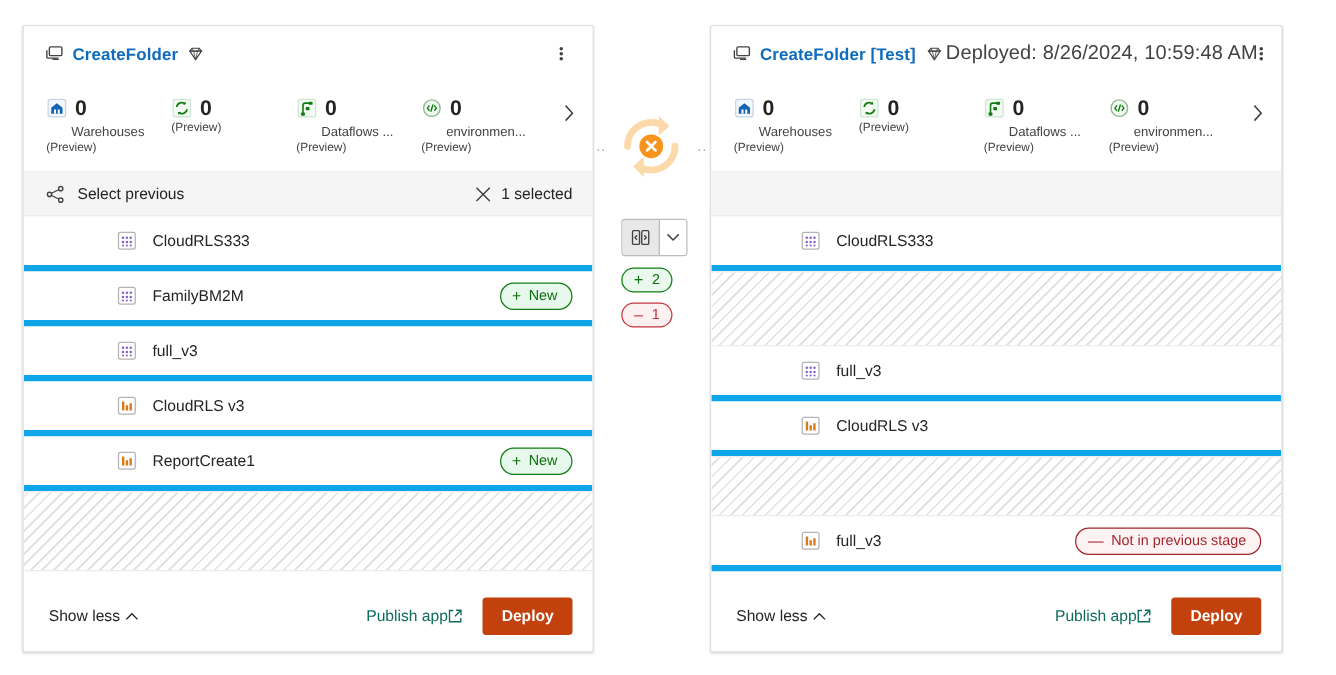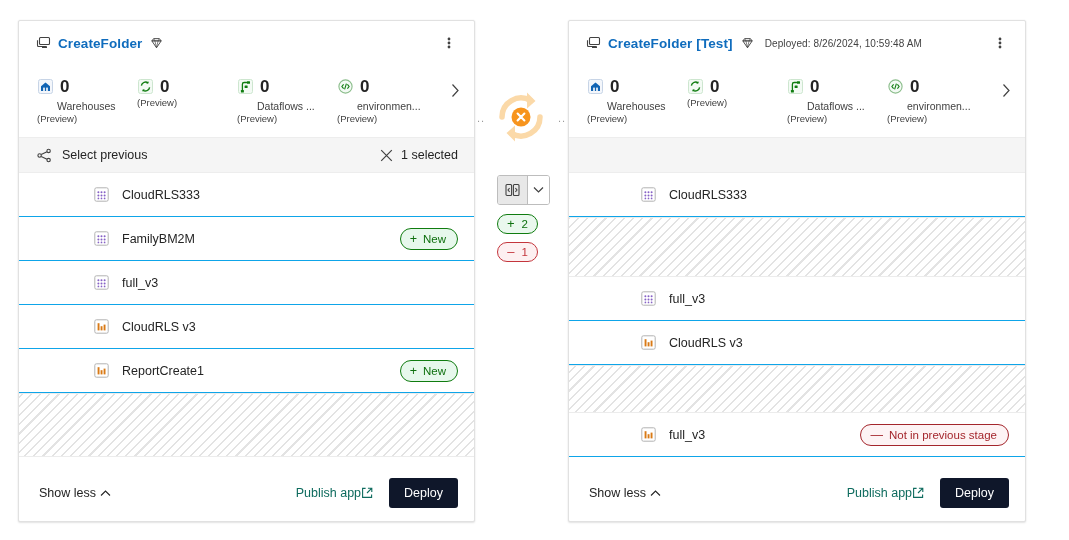--- a/index.html
+++ b/index.html
@@ -31,21 +31,21 @@
     height:44px;display:flex;align-items:center;
     padding:0 14px 0 16px;flex:0 0 auto;
   }
   .ws-icon{width:16px;height:16px;margin-right:7px;flex:0 0 auto;display:block;}
   .card-title{
     font-size:13.5px;font-weight:600;color:#0f6cbd;letter-spacing:.1px;
     white-space:nowrap;
   }
   .diamond-icon{width:15px;height:15px;margin-left:7px;flex:0 0 auto;display:block;}
   .deploy-stamp{
-    font-size:10px;color:#424242;margin-left:10px;white-space:nowrap;
+    font-size:16px;color:#424242;margin-left:2px;white-space:nowrap;
     letter-spacing:.1px;
   }
   .more-btn{
     margin-left:auto;width:22px;height:24px;display:flex;align-items:center;
     justify-content:center;cursor:pointer;color:#424242;
   }
   .more-btn svg{display:block;}
 
   
   .stats{
@@ -80,21 +80,21 @@
   .share-ico{width:15px;height:15px;margin-right:10px;display:block;}
   .subbar-right{margin-left:auto;display:flex;align-items:center;gap:8px;cursor:pointer;}
   .x-ico{width:13px;height:13px;display:block;color:#424242;}
   .sel-count{font-size:12.5px;color:#242424;}
 
   
   .list{flex:1 1 auto;overflow:hidden;}
   .row{
     height:44px;display:flex;align-items:center;
     padding:0 16px 0 16px;
-    border-bottom:1px solid #0ea5e9;
+    border-bottom:5px solid #0ea5e9;
     box-sizing:border-box;
   }
   .row-ico{width:17px;height:17px;margin-right:12px;margin-left:58px;display:block;flex:0 0 auto;}
   .card-right .row-ico{margin-left:55px;}
   .row-name{font-size:12.5px;color:#242424;white-space:nowrap;}
   .row-badge{margin-left:auto;}
 
   .badge{
     display:inline-flex;align-items:center;gap:6px;
     border-radius:999px;padding:3px 11px 3px 9px;
@@ -130,21 +130,21 @@
     display:flex;align-items:center;gap:4px;font-size:12.5px;color:#242424;
     cursor:pointer;
   }
   .chev-up{width:11px;height:11px;display:block;}
   .foot-right{margin-left:auto;display:flex;align-items:center;gap:16px;}
   .publish{
     display:flex;align-items:center;font-size:12.5px;color:#0e6b5e;cursor:pointer;
   }
   .ext-ico{width:12px;height:12px;display:block;}
   .deploy-btn{
-    background:#0f172a;color:#ffffff;font-size:12.5px;font-weight:400;
+    background:#c2410c;color:#ffffff;font-size:12.5px;font-weight:700;
     padding:8px 15px;border:none;border-radius:3px;cursor:pointer;
     font-family:"Liberation Sans", sans-serif;line-height:14px;
   }
 
   
   .center{
     position:absolute;left:478px;top:20px;width:86px;height:500px;
   }
   .sync-wrap{
     position:absolute;left:11px;top:65px;width:64px;height:64px;

